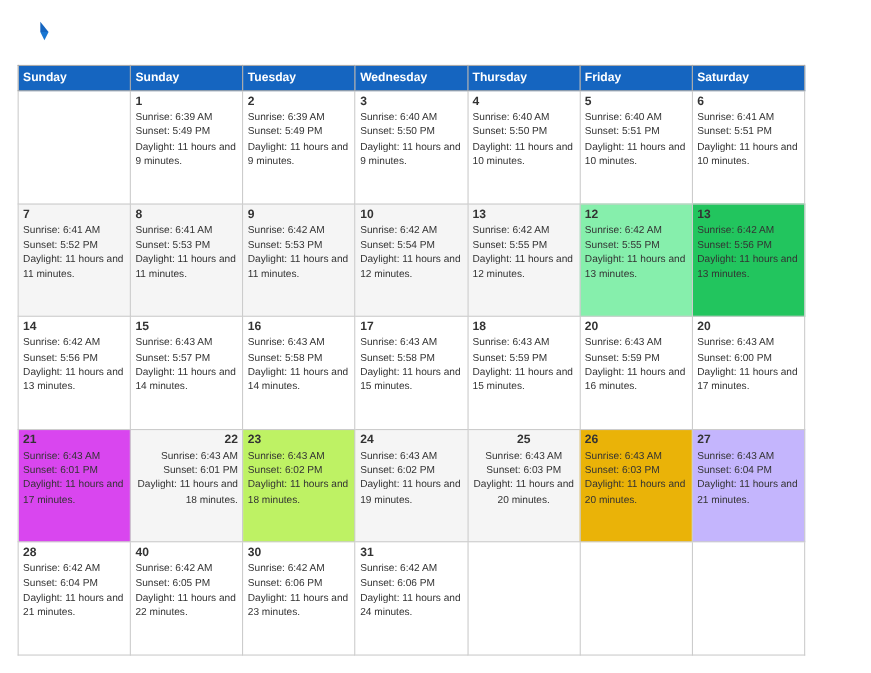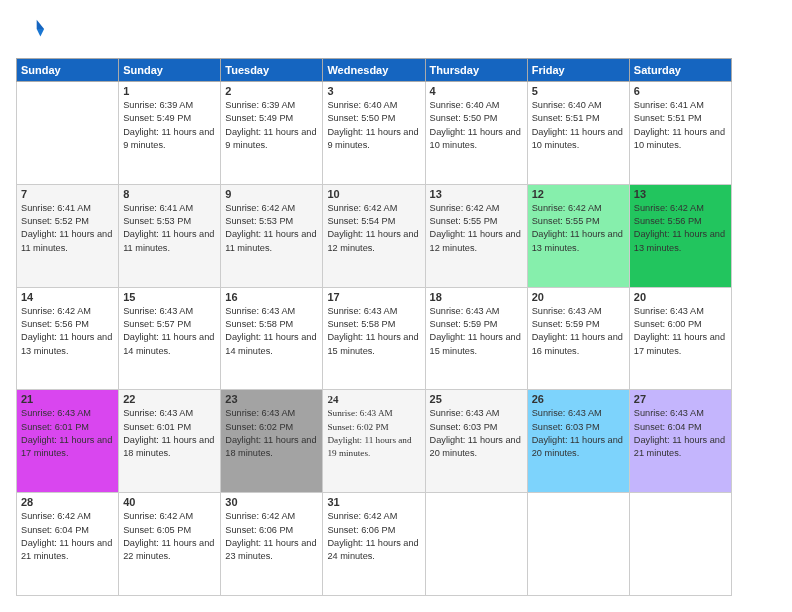--- a/index.html
+++ b/index.html
@@ -152,25 +152,25 @@
           <td><span class="day-num">14</span><span class="day-info">Sunrise: 6:42 AM<br>Sunset: 5:56 PM<br>Daylight: 11 hours and 13 minutes.</span></td>
           <td><span class="day-num">15</span><span class="day-info">Sunrise: 6:43 AM<br>Sunset: 5:57 PM<br>Daylight: 11 hours and 14 minutes.</span></td>
           <td><span class="day-num">16</span><span class="day-info">Sunrise: 6:43 AM<br>Sunset: 5:58 PM<br>Daylight: 11 hours and 14 minutes.</span></td>
           <td><span class="day-num">17</span><span class="day-info">Sunrise: 6:43 AM<br>Sunset: 5:58 PM<br>Daylight: 11 hours and 15 minutes.</span></td>
           <td><span class="day-num">18</span><span class="day-info">Sunrise: 6:43 AM<br>Sunset: 5:59 PM<br>Daylight: 11 hours and 15 minutes.</span></td>
           <td><span class="day-num">20</span><span class="day-info">Sunrise: 6:43 AM<br>Sunset: 5:59 PM<br>Daylight: 11 hours and 16 minutes.</span></td>
           <td><span class="day-num">20</span><span class="day-info">Sunrise: 6:43 AM<br>Sunset: 6:00 PM<br>Daylight: 11 hours and 17 minutes.</span></td>
         </tr>
         <tr>
           <td style="background: #d946ef;"><span class="day-num">21</span><span class="day-info">Sunrise: 6:43 AM<br>Sunset: 6:01 PM<br>Daylight: 11 hours and 17 minutes.</span></td>
-          <td style="background: rgb(245, 245, 245);"><span class="day-num">22</span><span class="day-info">Sunrise: 6:43 AM<br>Sunset: 6:01 PM<br>Daylight: 11 hours and 18 minutes.</span></td>
-          <td style="background: #a3a3a3;"><span class="day-num">23</span><span class="day-info">Sunrise: 6:43 AM<br>Sunset: 6:02 PM<br>Daylight: 11 hours and 18 minutes.</span></td>
-          <td style="background: rgb(245, 245, 245); font-family: Liberation Serif, serif;"><span class="day-num">24</span><span class="day-info">Sunrise: 6:43 AM<br>Sunset: 6:02 PM<br>Daylight: 11 hours and 19 minutes.</span></td>
-          <td style="background: rgb(245, 245, 245);"><span class="day-num">25</span><span class="day-info">Sunrise: 6:43 AM<br>Sunset: 6:03 PM<br>Daylight: 11 hours and 20 minutes.</span></td>
-          <td style="background: #7dd3fc;"><span class="day-num">26</span><span class="day-info">Sunrise: 6:43 AM<br>Sunset: 6:03 PM<br>Daylight: 11 hours and 20 minutes.</span></td>
+          <td style="background: rgb(245, 245, 245); text-align: right;"><span class="day-num">22</span><span class="day-info">Sunrise: 6:43 AM<br>Sunset: 6:01 PM<br>Daylight: 11 hours and 18 minutes.</span></td>
+          <td style="background: #bef264;"><span class="day-num">23</span><span class="day-info">Sunrise: 6:43 AM<br>Sunset: 6:02 PM<br>Daylight: 11 hours and 18 minutes.</span></td>
+          <td style="background: rgb(245, 245, 245);"><span class="day-num">24</span><span class="day-info">Sunrise: 6:43 AM<br>Sunset: 6:02 PM<br>Daylight: 11 hours and 19 minutes.</span></td>
+          <td style="background: rgb(245, 245, 245); text-align: center;"><span class="day-num">25</span><span class="day-info">Sunrise: 6:43 AM<br>Sunset: 6:03 PM<br>Daylight: 11 hours and 20 minutes.</span></td>
+          <td style="background: #eab308;"><span class="day-num">26</span><span class="day-info">Sunrise: 6:43 AM<br>Sunset: 6:03 PM<br>Daylight: 11 hours and 20 minutes.</span></td>
           <td style="background: #c4b5fd;"><span class="day-num">27</span><span class="day-info">Sunrise: 6:43 AM<br>Sunset: 6:04 PM<br>Daylight: 11 hours and 21 minutes.</span></td>
         </tr>
         <tr>
           <td><span class="day-num">28</span><span class="day-info">Sunrise: 6:42 AM<br>Sunset: 6:04 PM<br>Daylight: 11 hours and 21 minutes.</span></td>
           <td><span class="day-num">40</span><span class="day-info">Sunrise: 6:42 AM<br>Sunset: 6:05 PM<br>Daylight: 11 hours and 22 minutes.</span></td>
           <td><span class="day-num">30</span><span class="day-info">Sunrise: 6:42 AM<br>Sunset: 6:06 PM<br>Daylight: 11 hours and 23 minutes.</span></td>
           <td><span class="day-num">31</span><span class="day-info">Sunrise: 6:42 AM<br>Sunset: 6:06 PM<br>Daylight: 11 hours and 24 minutes.</span></td>
           <td class="empty-cell"></td>
           <td class="empty-cell"></td>
           <td class="empty-cell"></td>

